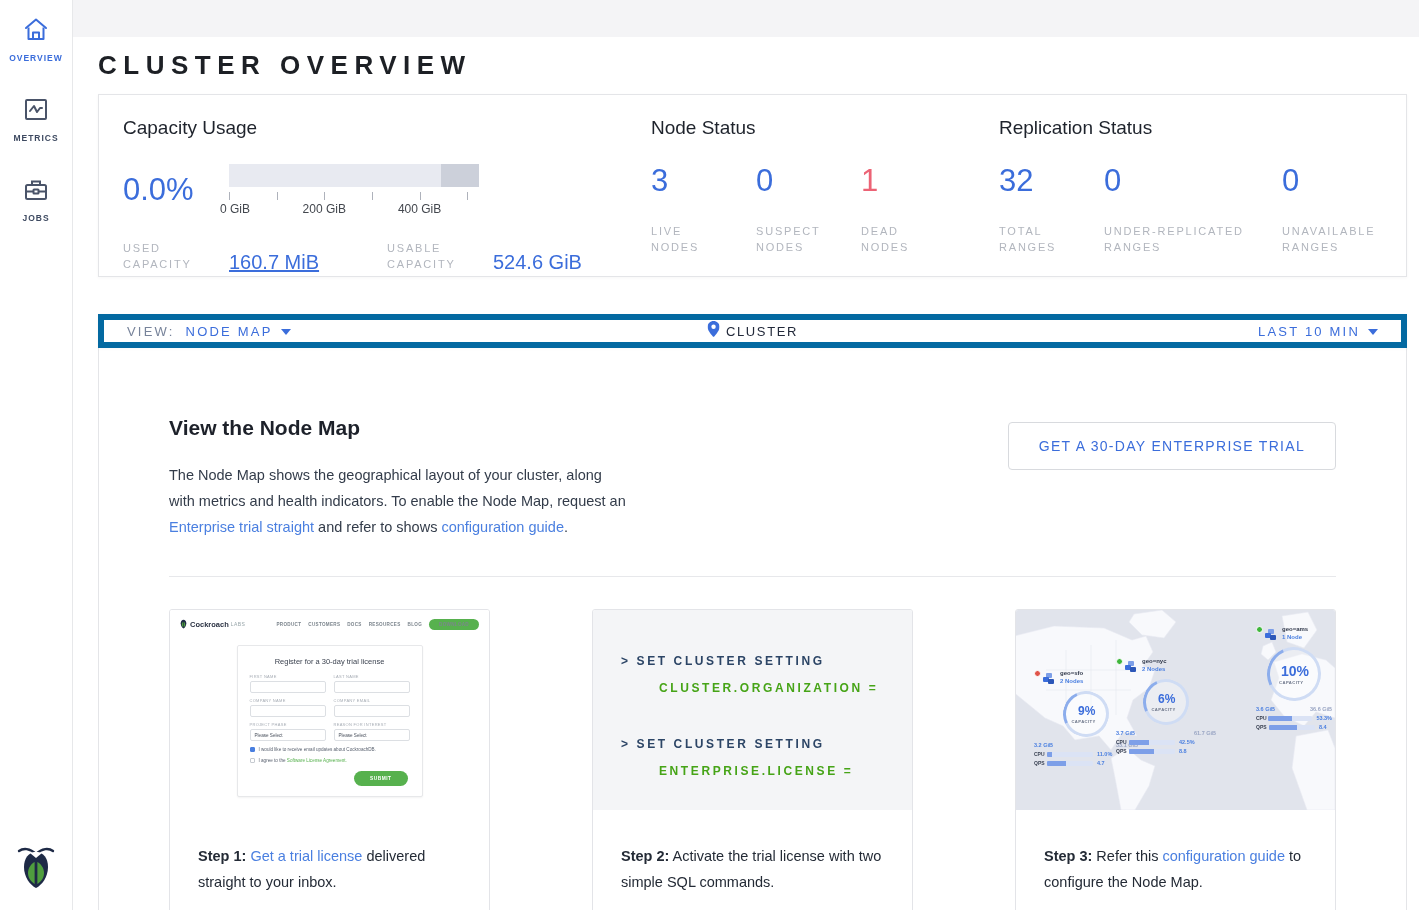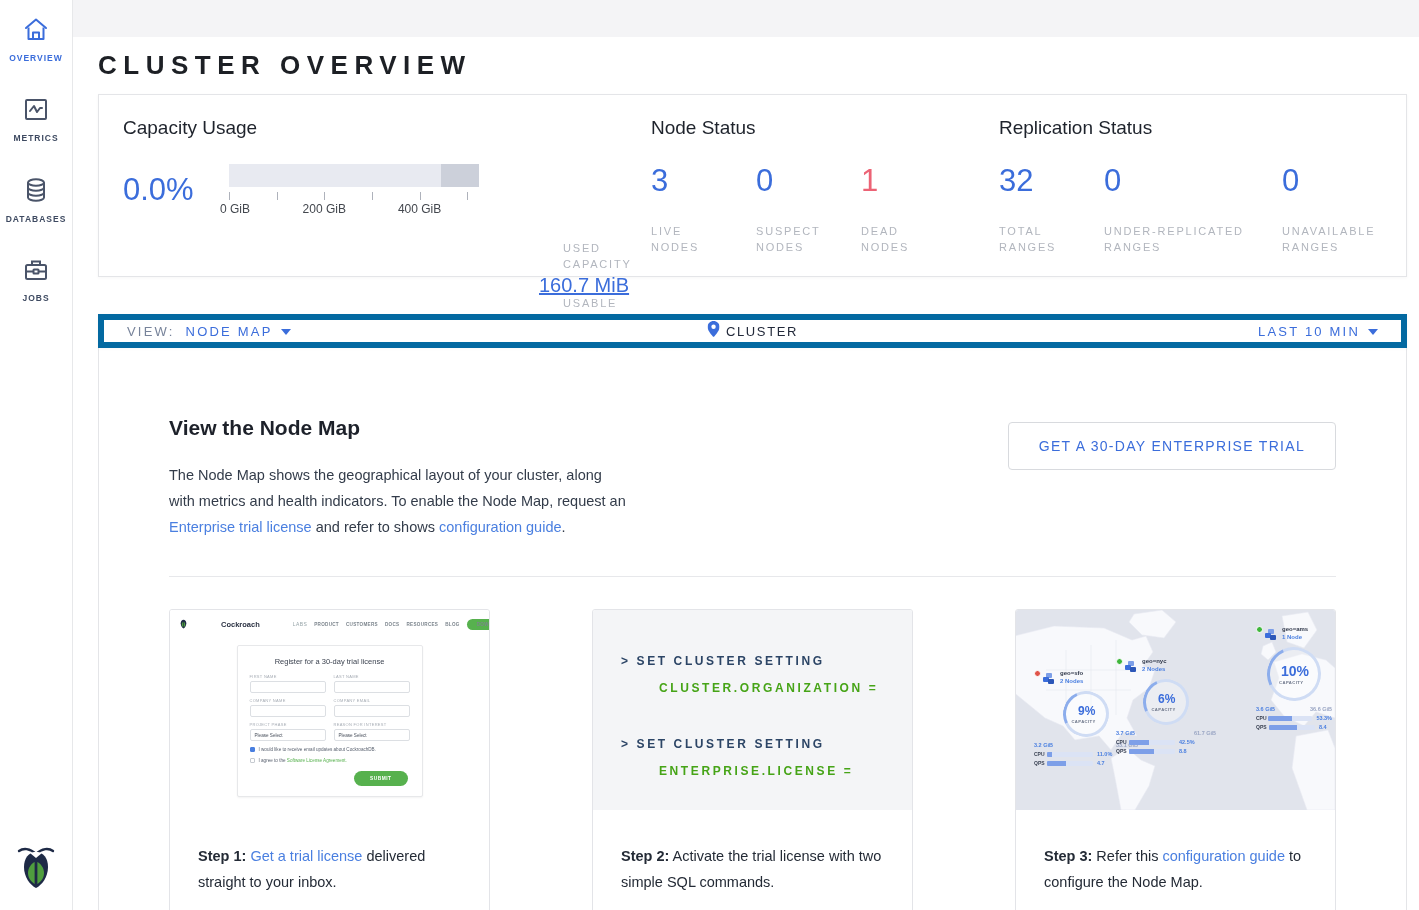--- a/index.html
+++ b/index.html
@@ -30,21 +30,21 @@
   .stats-panel h2 { font-size:19px; font-weight:500; color:#1e232c; margin-bottom:24px; }
   .gauge-row { display:flex; align-items:flex-start; }
   .big-pct { font-size:31px; color:#3b6ddb; width:106px; margin-top:9px; }
   .gauge { position:relative; width:250px; height:62px; margin-top:1px; }
   .gauge-bar { position:relative; width:250px; height:23px; display:flex; }
   .bar-light { width:84.8%; background:#e8eaf1; }
   .bar-dark  { width:15.2%; background:#ccd0da; }
   .tick { position:absolute; top:28px; width:1px; height:8px; background:#aeb2bb; }
   .tick-label { position:absolute; top:38px; font-size:12px; color:#43474e;
     transform:translateX(-50%); white-space:nowrap; }
-  .cap-values { display:flex; align-items:flex-end; margin-top:14px;flex-direction:column; }
+  .cap-values { display:flex; align-items:flex-end; margin-top:14px; }
   .mini-label { font-size:11px; line-height:16px; letter-spacing:1.8px; color:#b2b6be; }
   .cap-values .mini-label { width:88px; }
   .cap-value { font-size:20px; color:#3b6ddb; margin:0 0 0 18px; position:relative; top:2px; }
   .cap-value.first { width:112px;text-decoration:underline; }
   .cap-gap { width:46px; }
 
   .stat-items { display:flex; }
   .stat-item .stat-num { font-size:31px; color:#3b6ddb; margin-bottom:24px; }
   .stat-item .stat-num.red { color:#ec6375; }
   .node-col .stat-item { width:105px; }
@@ -80,21 +80,21 @@
   .divider { border:none; border-top:1px solid #e7e8eb; margin-top:36px; }
   .cards { margin-top:32px; display:flex; justify-content:space-between; }
   .card { width:321px; height:307px; border:1px solid #e3e4e8; border-radius:3px; background:#fff;
     overflow:hidden; }
   .caption { padding:0 28px; margin-top:33px; font-size:14.5px; line-height:26px; color:#242b36; }
   .caption b { font-weight:700; }
 
   
   .mini-site { height:200px; background:#fff; padding-top:7px; }
   .ms-header { display:flex; align-items:center; padding:0 10px; height:14px; }
-  .ms-logo { display:flex; align-items:center;gap:31px; }
+  .ms-logo { display:flex; align-items:center; }
   .ms-logo-name { font-size:7.5px; font-weight:700; color:#2a3142; margin-left:3px; }
   .ms-logo-suffix { font-size:5px; color:#96a4a8; margin-left:2px; letter-spacing:.4px; }
   .ms-nav { margin-left:auto; display:flex; align-items:center; }
   .ms-nav span { font-size:4.6px; color:#7c858d; letter-spacing:.3px; margin-left:7px; font-weight:700;}
   .ms-dl { margin-left:8px; background:#57b14e; color:#fff; font-size:4.6px; font-weight:700;
     letter-spacing:.4px; border-radius:7px; padding:3px 10px; }
   .ms-form { width:186px; margin:14px auto 0; border:1px solid #e7e8ea; border-radius:2px;
     background:#fff; box-shadow:0 1px 2px rgba(0,0,0,.05); padding:11px 12px 10px; }
   .ms-form-title { text-align:center; font-size:7.5px; color:#3c4350; margin-bottom:8px; }
   .ms-grid { display:flex; justify-content:space-between; margin-bottom:5px; }
@@ -171,31 +171,20 @@
       <span>
         <svg width="28" height="27" viewBox="0 0 28 27">
             <rect x="4" y="4" width="20" height="19" rx="1"></rect>
             <path d="M8 15 L12 10 L15 16 L18 12 H20" stroke-linejoin="round" stroke-linecap="round"></path>
           </svg>
       </span>
       <span class="nv-label">METRICS</span>
     </div>
     <div class="nav-item">
       <span>
-        <svg width="28" height="28" viewBox="0 0 28 28">
-            <ellipse cx="14" cy="6.5" rx="8" ry="3.2"></ellipse>
-            <path d="M6 6.5 V21.5 C6 23.3 9.6 24.7 14 24.7 C18.4 24.7 22 23.3 22 21.5 V6.5"></path>
-            <path d="M6 11.5 C6 13.3 9.6 14.7 14 14.7 C18.4 14.7 22 13.3 22 11.5"></path>
-            <path d="M6 16.5 C6 18.3 9.6 19.7 14 19.7 C18.4 19.7 22 18.3 22 16.5"></path>
-          </svg>
-      </span>
-      <span class="nv-label">DATABASES</span>
-    </div>
-    <div class="nav-item">
-      <span>
         <svg width="28" height="27" viewBox="0 0 28 27">
             <path d="M10 9 V5.5 H18 V9"></path>
             <rect x="4" y="9" width="20" height="14" rx="1.5"></rect>
             <path d="M4 15.5 H11.5 M16.5 15.5 H24"></path>
             <rect x="11.5" y="13.5" width="5" height="4" rx="0.5"></rect>
           </svg>
       </span>
       <span class="nv-label">JOBS</span>
     </div>
     <div class="side-logo">
@@ -324,21 +313,21 @@
       <div class="vb-right">
         <span class="vb-time">LAST 10 MIN</span>
         <span class="caret"></span>
       </div>
     </section>
 
     <section class="main-panel">
       <div class="intro">
         <div class="intro-text">
           <h3>View the Node Map</h3>
-          <p><span>The Node Map shows the geographical layout of your cluster, along with metrics and health indicators. To enable the Node Map, request an </span><a class="lnk">Enterprise trial license</a><span> and refer to shows </span><a class="lnk">configuration guide</a><span>.</span></p>
+          <p><span>The Node Map shows the geographical layout of your cluster, along with metrics and health indicators. To enable the Node Map, request an </span><a class="lnk">Enterprise trial straight</a><span> and refer to shows </span><a class="lnk">configuration guide</a><span>.</span></p>
         </div>
         <button class="trial-btn">GET A 30-DAY ENTERPRISE TRIAL</button>
       </div>
 
       <hr class="divider">
 
       <div class="cards">
 
         <div class="card">
           <div class="mini-site">

